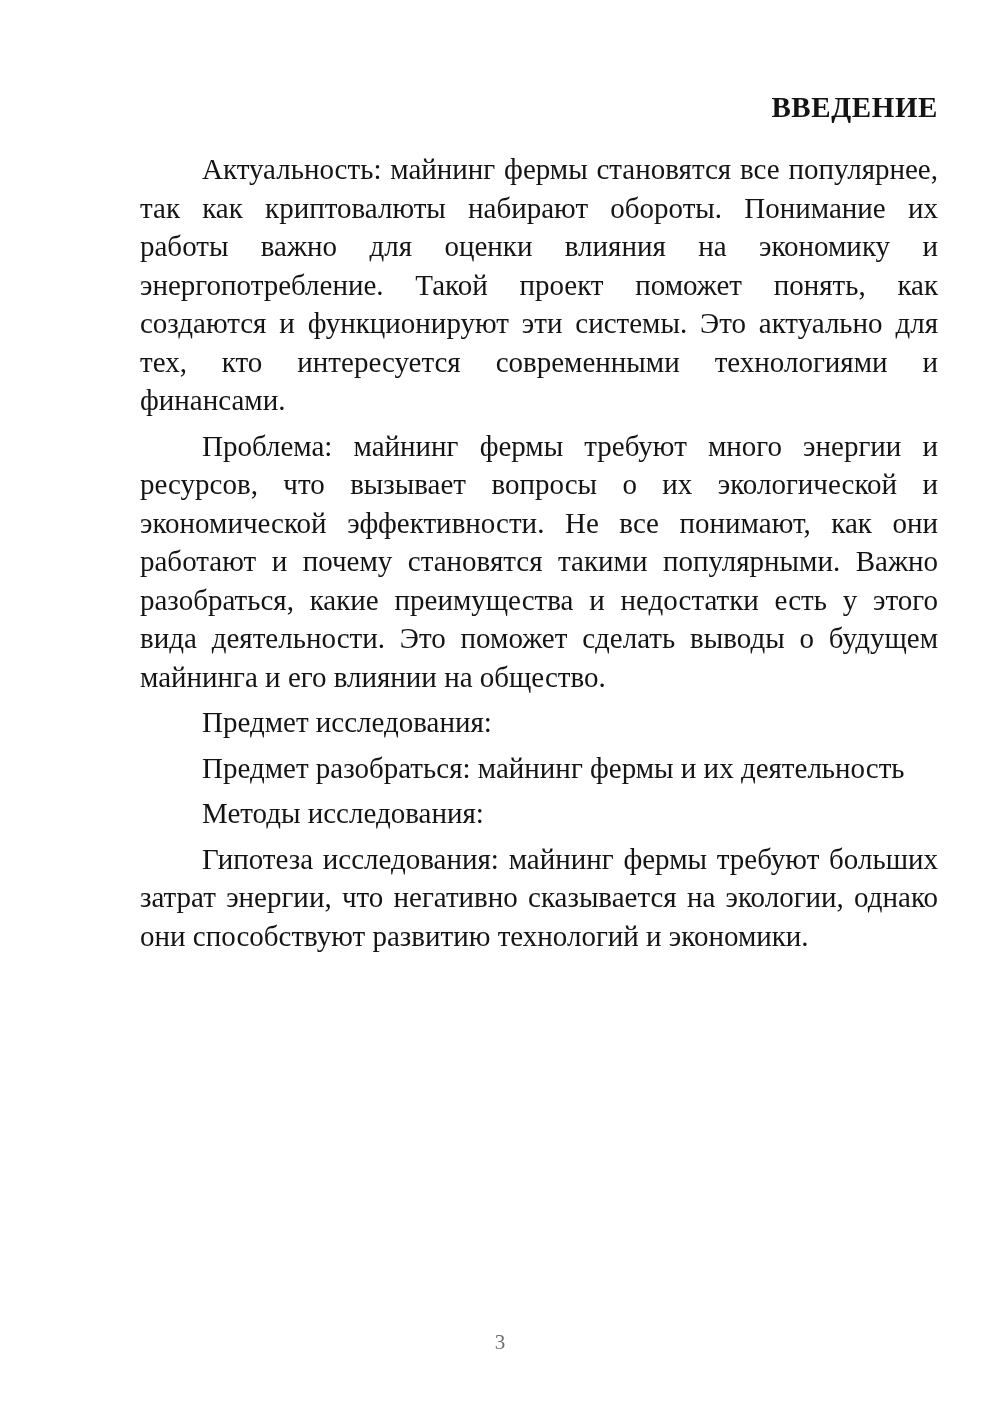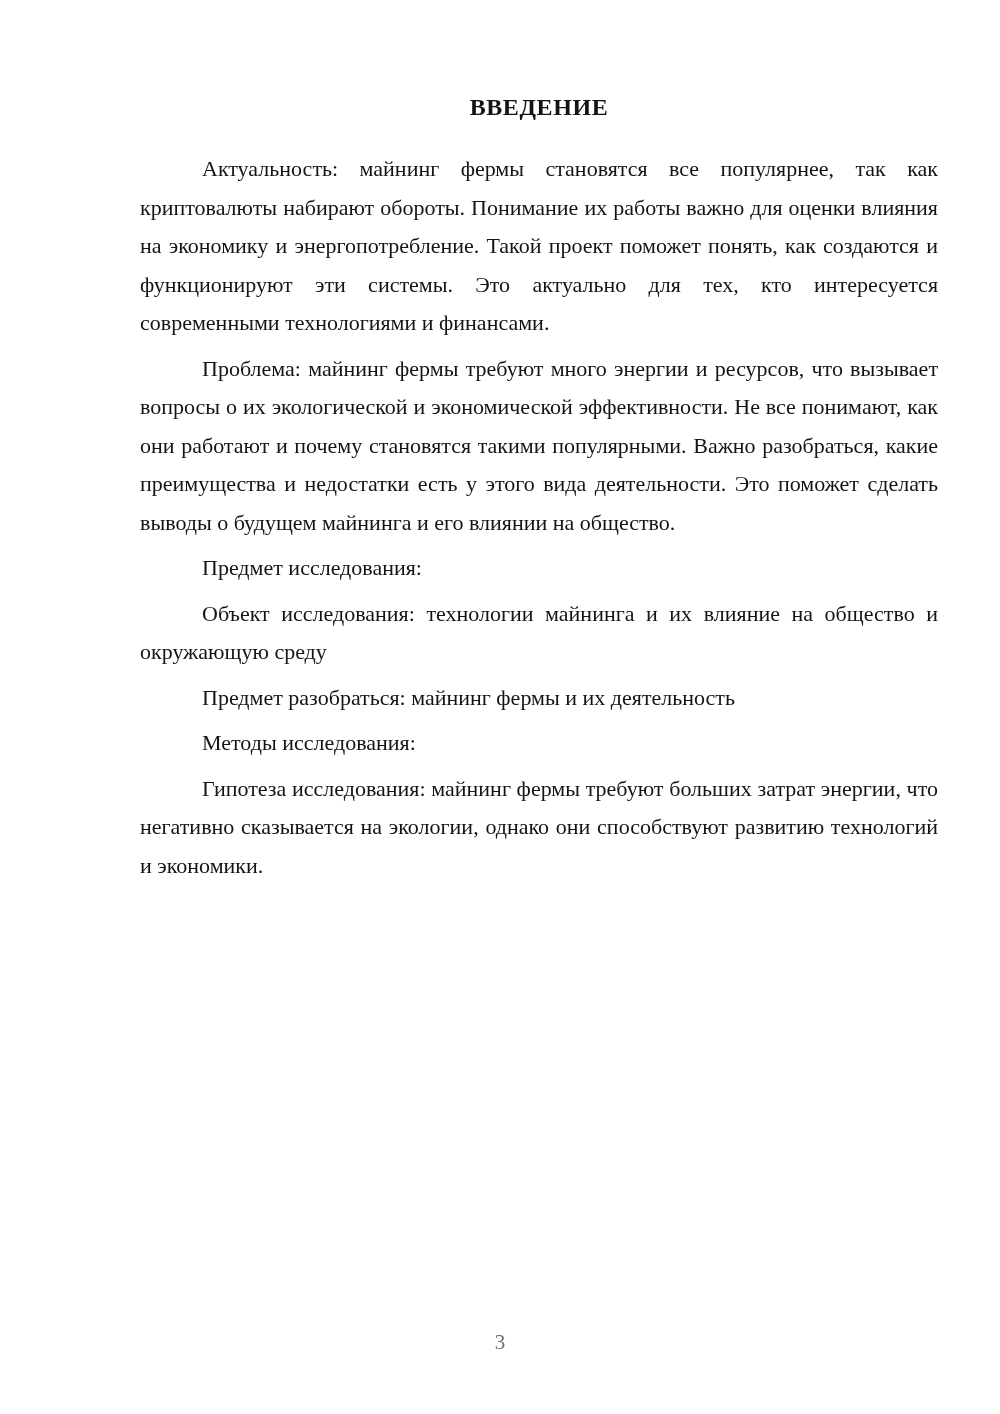--- a/index.html
+++ b/index.html
@@ -26,30 +26,30 @@
   }
 
   .content {
     position: absolute;
     left: 140px;
     top: 88px;
     width: 798px;
   }
 
   .doc-title {
-    font-size: 24px;
+    font-size: 29px;
     font-weight: bold;
-    text-align: center;
+    text-align: right;
     letter-spacing: 0.6px;
     line-height: 38px;
     margin: 0 0 24px 0;
   }
 
   p.para {
-    font-size: 22px;
+    font-size: 29px;
     line-height: 38.5px;
     text-align: justify;
     text-justify: inter-word;
     text-indent: 62px;
     margin: 0 0 7px 0;
     hyphens: none;
   }
 
   p.para:last-child {
     margin-bottom: 0;
@@ -96,21 +96,20 @@
     <h1 class="doc-title">ВВЕДЕНИЕ</h1>
 
     <p class="para">Актуальность: майнинг фермы становятся все популярнее, так как криптовалюты набирают обороты. Понимание их работы важно для оценки влияния на экономику и энергопотребление. Такой проект поможет понять, как создаются и функционируют эти системы. Это актуально для тех, кто интересуется современными технологиями и финансами.</p>
 
     <p class="para">Проблема: майнинг фермы требуют много энергии и ресурсов, что вызывает вопросы о их экологической и экономической эффективности. Не все понимают, как они работают и почему становятся такими популярными. Важно разобраться, какие преимущества и недостатки есть у этого вида деятельности. Это поможет сделать выводы о будущем майнинга и его влиянии на общество.</p>
 
 
     <p class="para">Предмет исследования:</p>
 
 
-    <p class="para">Объект исследования: технологии майнинга и их влияние на общество и окружающую среду</p>
 
     <p class="para">Предмет разобраться: майнинг фермы и их деятельность</p>
 
     <p class="para">Методы исследования:</p>
 
     <p class="para">Гипотеза исследования: майнинг фермы требуют больших затрат энергии, что негативно сказывается на экологии, однако они способствуют развитию технологий и экономики.</p>
 
 
   </div>
 

